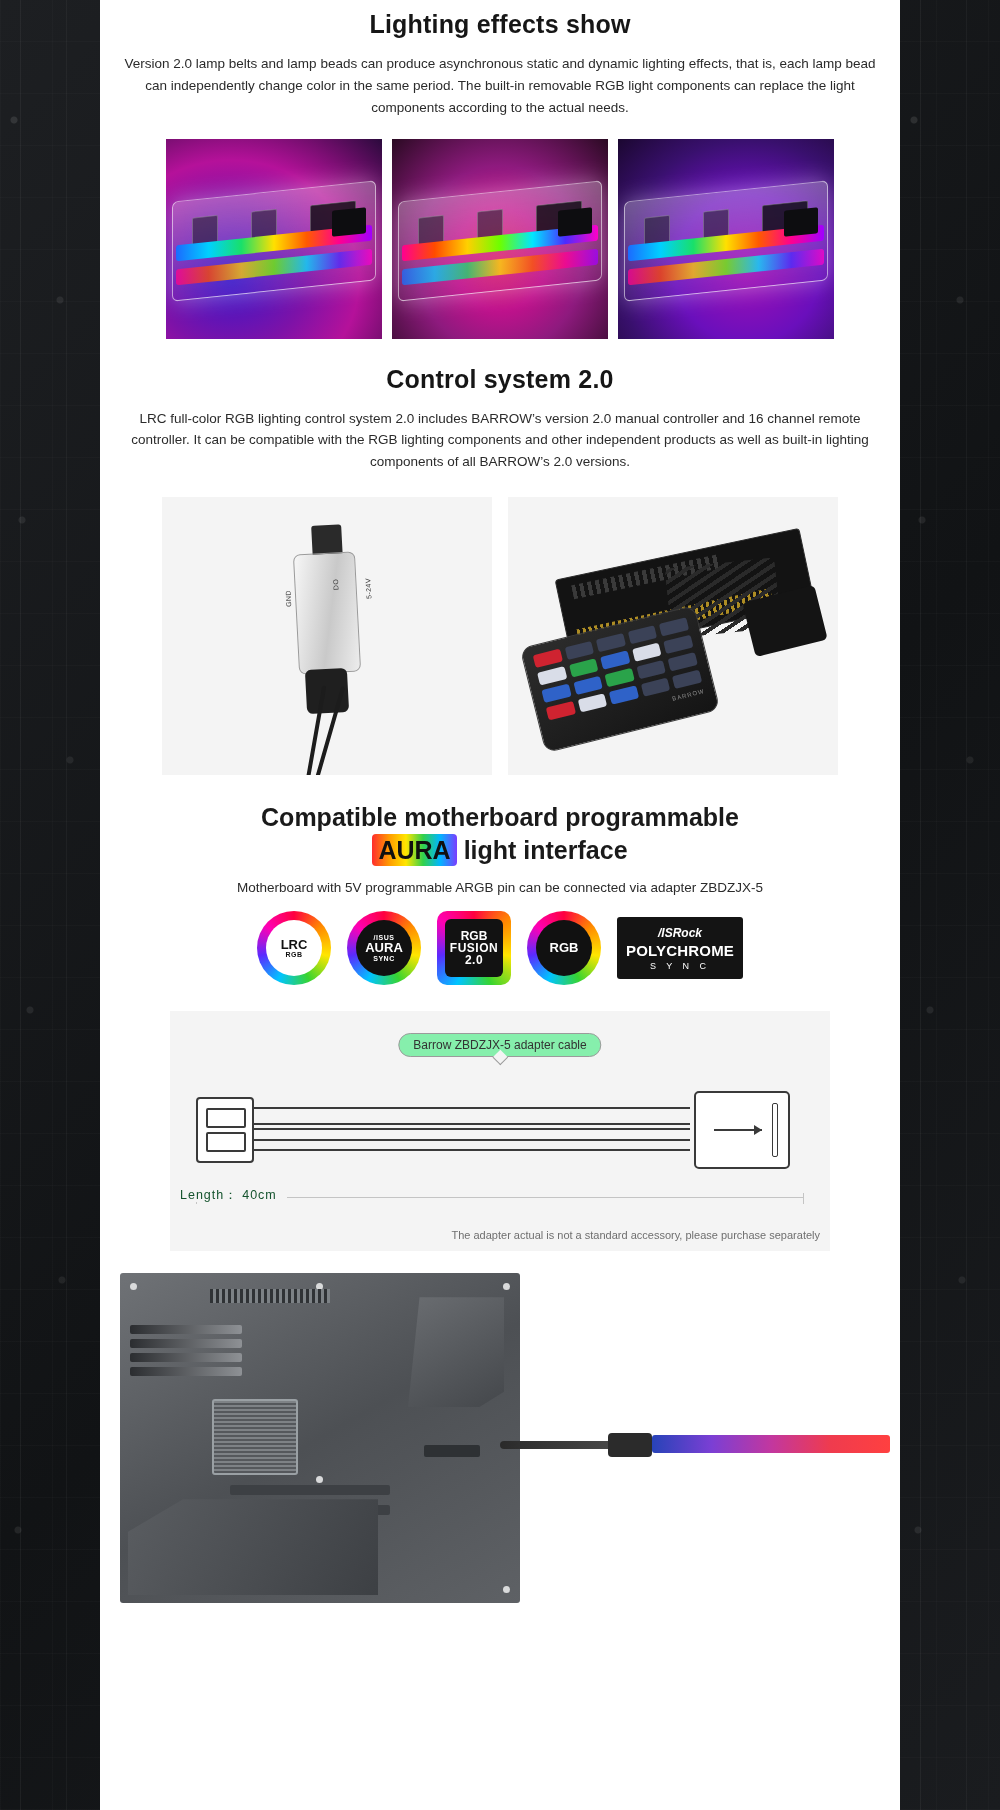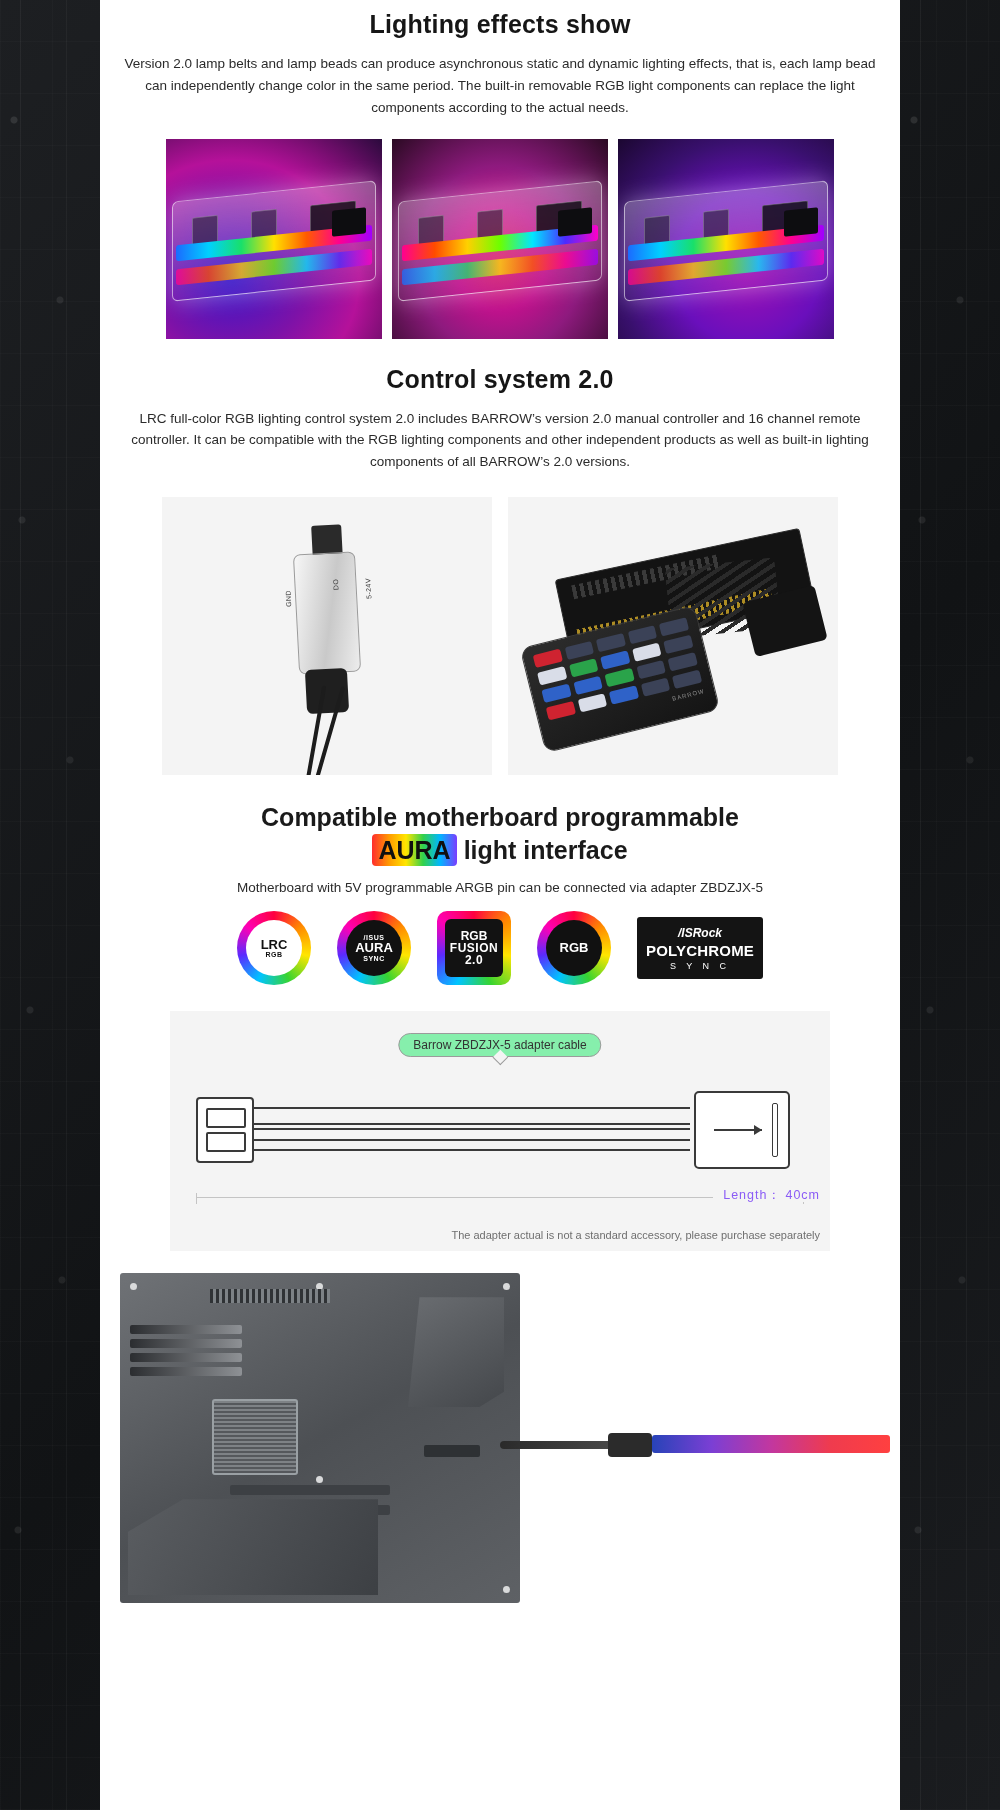--- a/index.html
+++ b/index.html
@@ -278,21 +278,21 @@
     font-size: 13.5px;
     color: #2b2b2b;
     margin: 14px 0 0 0;
   }
 
   
   .logos {
     display: flex;
     justify-content: center;
     align-items: center;
-    gap: 26px;
+    gap: 16px;
     margin-top: 16px;
   }
   .logo-ring {
     width: 74px; height: 74px;
     border-radius: 50%;
     background: conic-gradient(#ff0040,#ff8a00,#ffe600,#38d430,#00c4ff,#5a2bff,#ff00b4,#ff0040);
     display: flex; align-items: center; justify-content: center;
   }
   .logo-ring .inner {
     width: 56px; height: 56px;
@@ -417,23 +417,23 @@
     border-top: 1px solid #c4c4c4;
   }
   .dim-line:before, .dim-line:after {
     content: ""; position: absolute; top: -5px; width: 1px; height: 11px; background: #c4c4c4;
   }
   .dim-line:before { left: 0; }
   .dim-line:after { right: 0; }
   .dim-label {
     position: absolute;
     left: 0; right: 0; top: 176px;
-    text-align: right;
+    text-align: left;
     font-size: 12.5px;
-    color: #8b5cf6;
+    color: #14532d;
     letter-spacing: 1px;
   }
   .dim-label span { background: #f4f4f4; padding: 0 10px; }
   .cable-note {
     position: absolute;
     right: 10px; bottom: 10px;
     font-size: 11px;
     color: #6f6f6f;
   }
 

